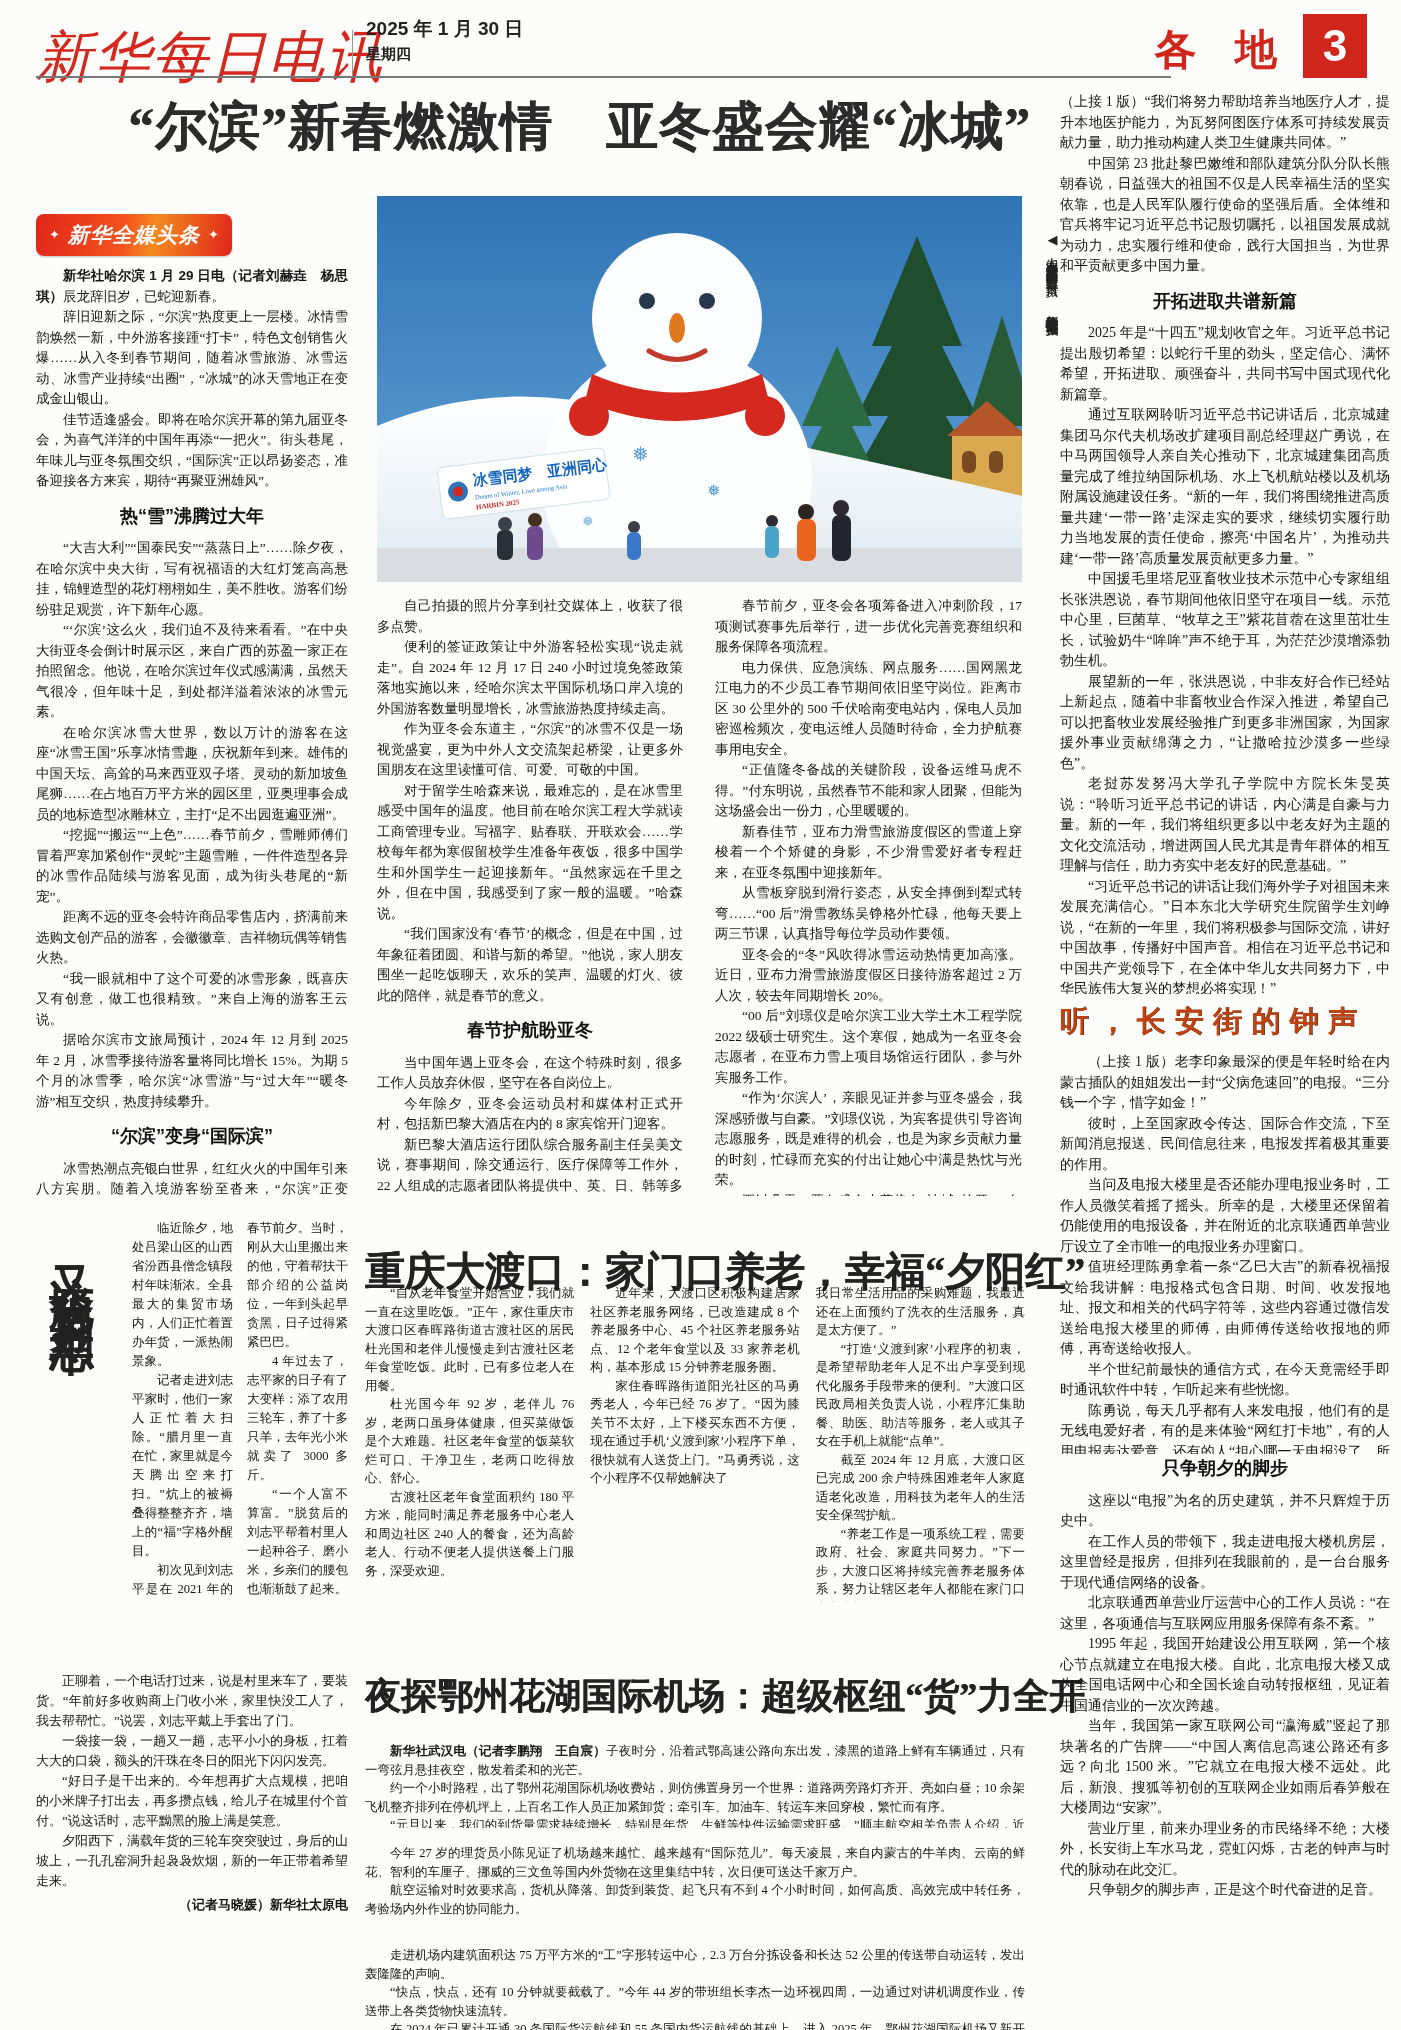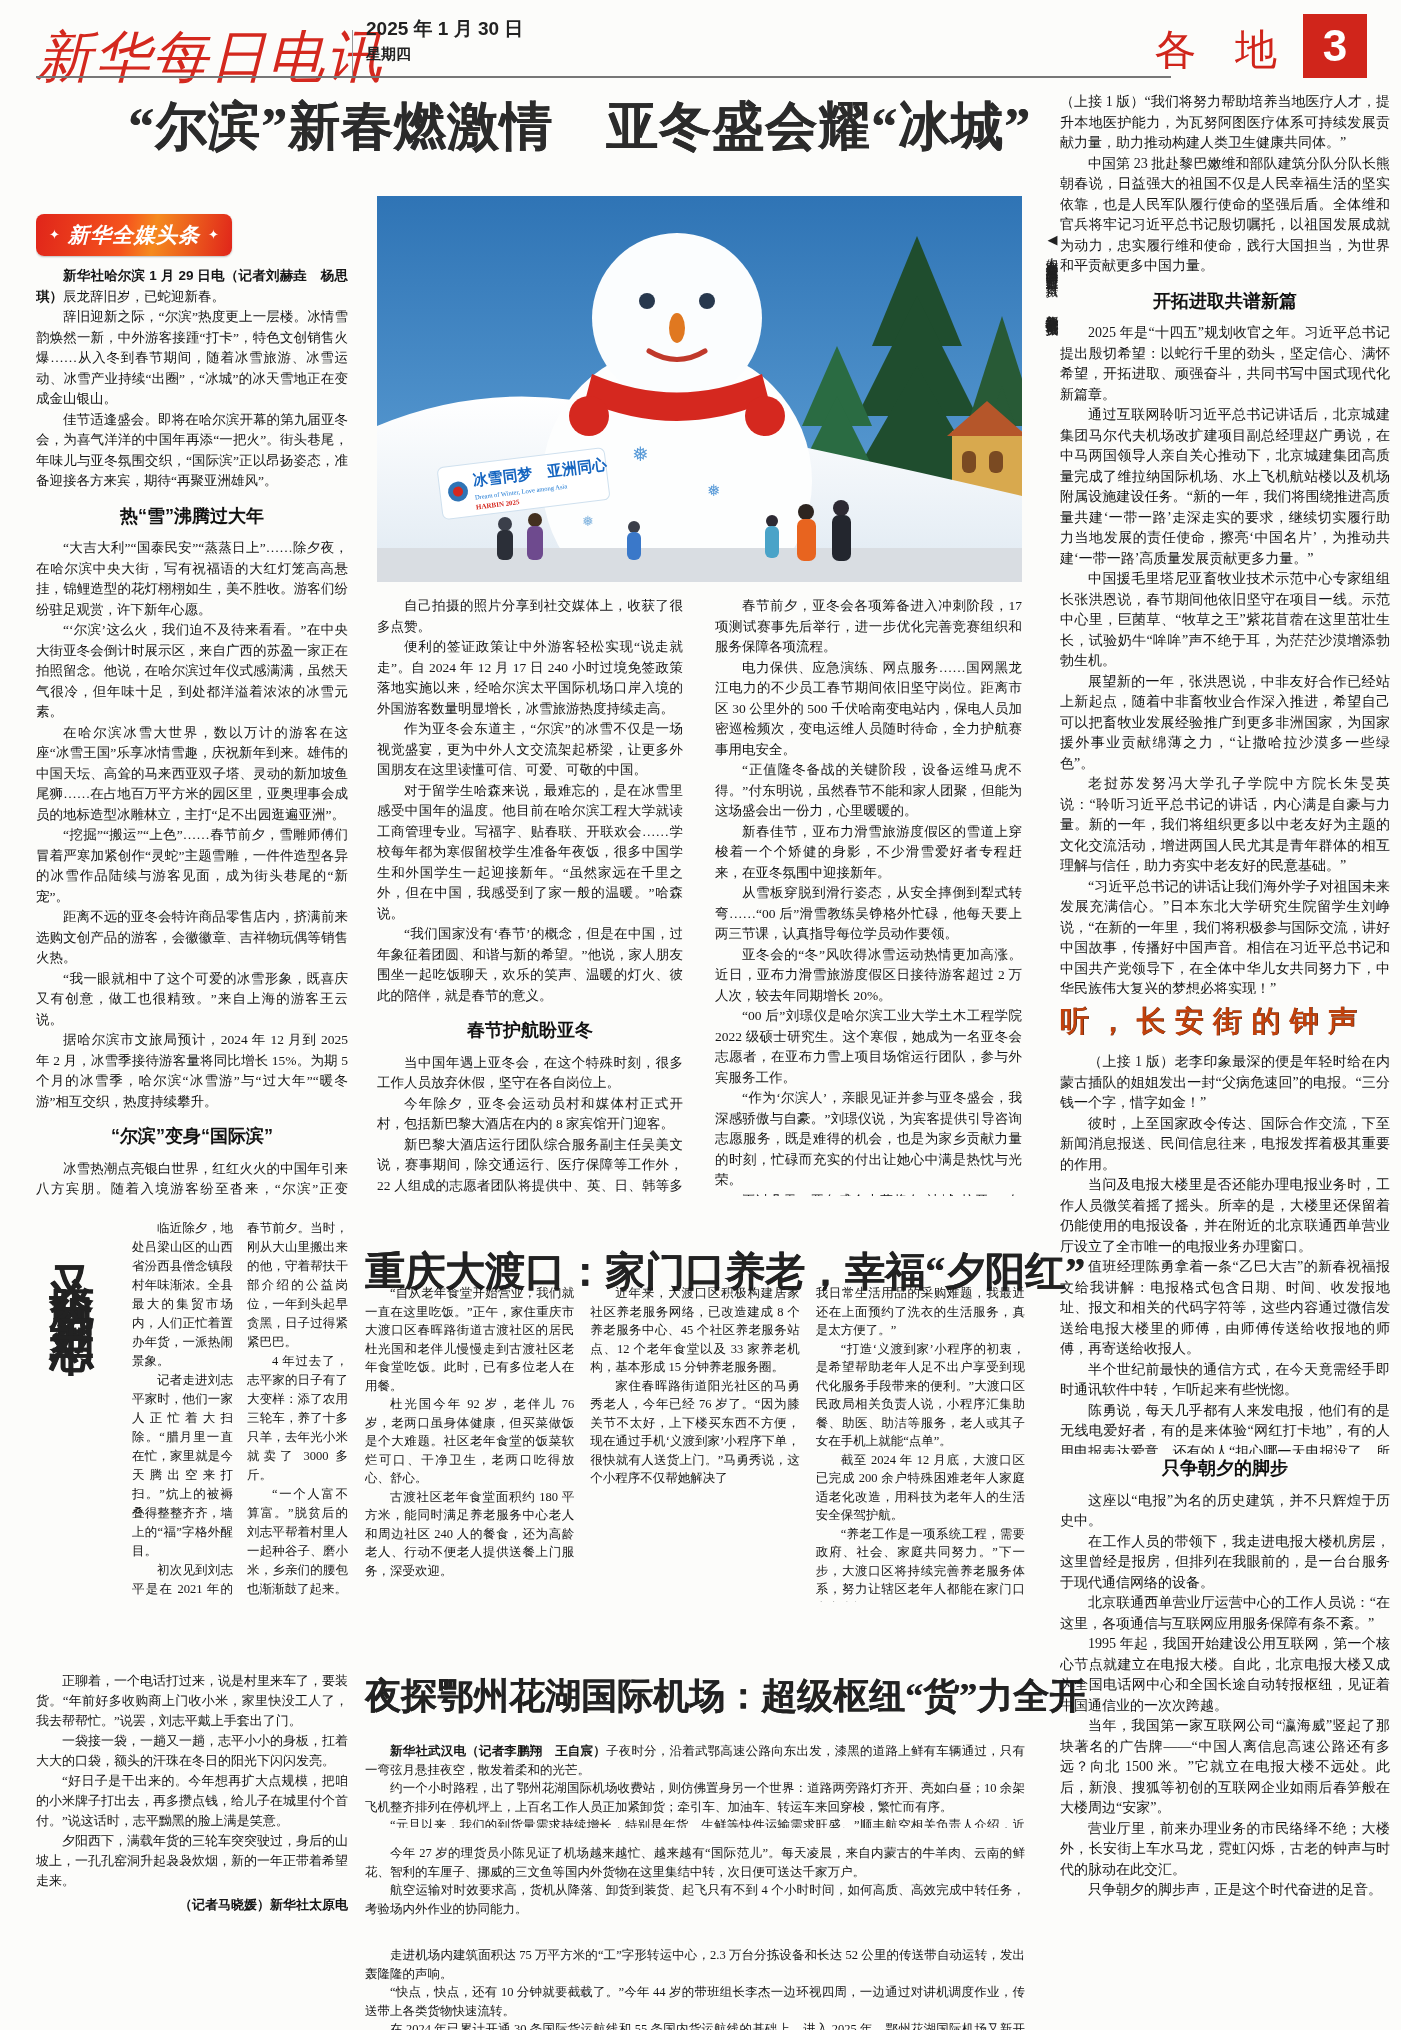--- a/index.html
+++ b/index.html
@@ -5,21 +5,21 @@
   html,body{margin:0;padding:0;background:#e8e8e4;}
   .page{position:relative;width:1401px;height:2030px;margin:0 auto;background:#fcfcfa;
         font-family:"Liberation Serif","DejaVu Serif",serif;color:#151515;overflow:hidden;}
   
   .masthead{position:absolute;left:36px;top:20px;font-size:56px;font-weight:normal;color:#d4281e;
             letter-spacing:2px;font-style:italic;white-space:nowrap;text-align:center;}
   .hdr-divider{position:absolute;left:352px;top:30px;width:1px;height:46px;background:#999;}
   .hdr-date{position:absolute;left:366px;top:16px;font-family:"Liberation Sans",sans-serif;}
   .hdr-date .d1{font-size:19px;font-weight:bold;color:#222;}
   .hdr-date .d2{font-size:15px;font-weight:bold;color:#222;margin-top:3px;}
-  .section-name{position:absolute;right:110px;top:22px;font-size:42px;font-weight:normal;color:#d0251b;
+  .section-name{position:absolute;right:110px;top:22px;font-size:42px;font-weight:bold;color:#d0251b;
                 letter-spacing:14px;white-space:nowrap;}
   .page-num{position:absolute;right:34px;top:14px;width:64px;height:64px;background:#d0251b;color:#fff;
             font-size:44px;font-weight:bold;display:flex;align-items:center;justify-content:center;
             font-family:"Liberation Sans",sans-serif;}
   .top-rule{position:absolute;left:36px;top:76px;width:1135px;height:2px;background:#777;}
   
   .main-headline{position:absolute;left:36px;top:92px;width:995px;text-align:right;
                  font-size:52px;font-weight:bold;color:#2b2b2b;letter-spacing:1px;
                  text-shadow:0.6px 0 0 #2b2b2b;white-space:nowrap;}
   

